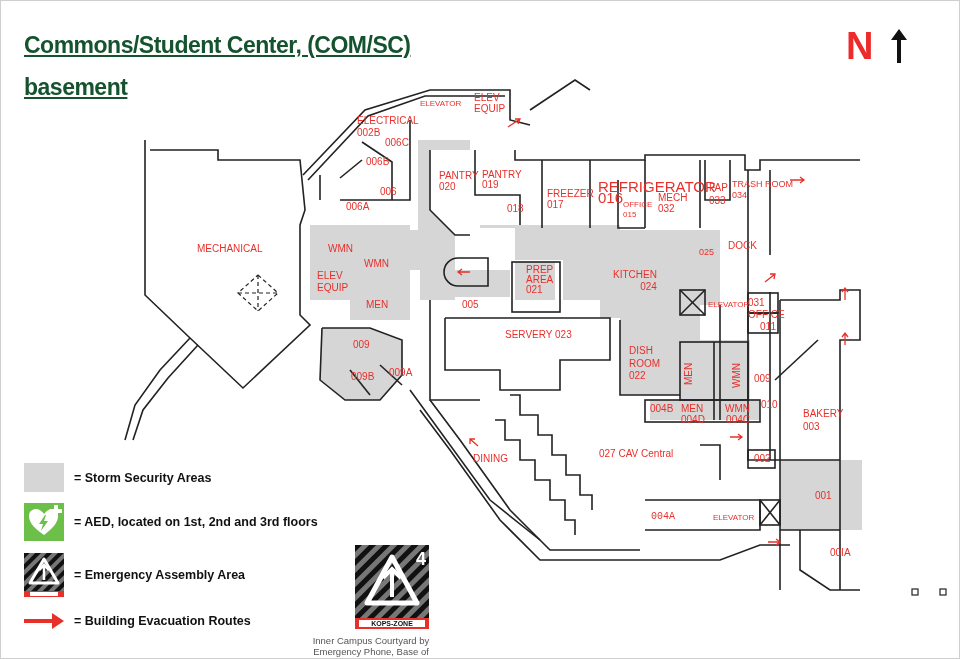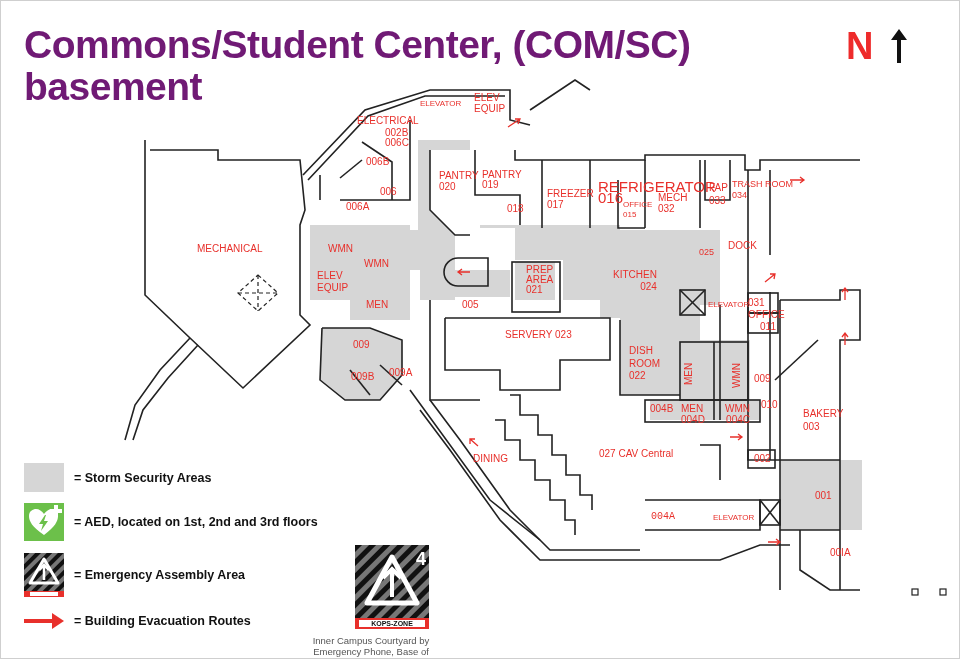--- a/index.html
+++ b/index.html
@@ -1,18 +1,18 @@
 <!DOCTYPE html>
 <html><head>
 <meta charset="utf-8">
 <style>
   html,body{margin:0;padding:0;background:#fff;}
   body{width:960px;height:659px;position:relative;overflow:hidden;font-family:"Liberation Sans",sans-serif;}
   .frame{position:absolute;left:0;top:0;width:958px;height:657px;border:1px solid #cfcfcf;}
-  .title{position:absolute;left:24px;top:24px;font-weight:bold;font-size:39px;line-height:42px;color:#701a75;letter-spacing:-0.5px;font-family:"Liberation Sans",sans-serif;}
+  .title{position:absolute;left:24px;top:24px;font-weight:bold;font-size:23px;line-height:42px;color:#14532d;letter-spacing:-0.5px;font-family:"Liberation Sans",sans-serif;text-decoration:underline;}
   .north{position:absolute;left:846px;top:26px;height:40px;display:flex;align-items:center;gap:18px;}
   .north .n{color:#ee2b2b;font-weight:bold;font-size:38px;line-height:40px;}
   svg.plan{position:absolute;left:0;top:0;}
   .lbl{position:absolute;color:#e8302b;font-size:10px;line-height:11px;white-space:nowrap;font-family:"Liberation Sans",sans-serif;}
   .legend-row{position:absolute;left:24px;display:flex;align-items:center;gap:10px;}
   .legend-text{font-weight:bold;font-size:12.5px;color:#111;}
   .swatch-gray{width:40px;height:29px;background:#d6d6d6;}
   .kops-caption{position:absolute;left:312px;top:635px;width:118px;text-align:center;font-size:9.5px;line-height:11px;color:#555;}
 </style>
 </head>
@@ -138,21 +138,21 @@
     <path d="M478,446 l-8,-7 m5,0 l-5,0 l0,5"></path>
     <path d="M470,272 h-12 m4,-3 l-4,3 l4,3"></path>
   </g>
 </svg>
 
 <div class="lbl" style="left:197px;top:243px;">MECHANICAL</div>
 <div class="lbl" style="left:420px;top:98px;font-size:8px;">ELEVATOR</div>
 <div class="lbl" style="left:474px;top:92px;white-space:pre;">ELEV
 EQUIP</div>
 <div class="lbl" style="left:357px;top:115px;">ELECTRICAL</div>
-<div class="lbl" style="left:357px;top:127px;margin-left:28px;">002B</div>
+<div class="lbl" style="left:357px;top:127px;">002B</div>
 <div class="lbl" style="left:385px;top:137px;">006C</div>
 <div class="lbl" style="left:366px;top:156px;">006B</div>
 <div class="lbl" style="left:346px;top:181px;margin-top:20px;">006A</div>
 <div class="lbl" style="left:380px;top:186px;">006</div>
 <div class="lbl" style="left:439px;top:170px;white-space:pre;">PANTRY
 020</div>
 <div class="lbl" style="left:482px;top:170px;white-space:pre;line-height:10px;">PANTRY
 019</div>
 <div class="lbl" style="left:507px;top:203px;">018</div>
 <div class="lbl" style="left:547px;top:188px;white-space:pre;">FREEZER

